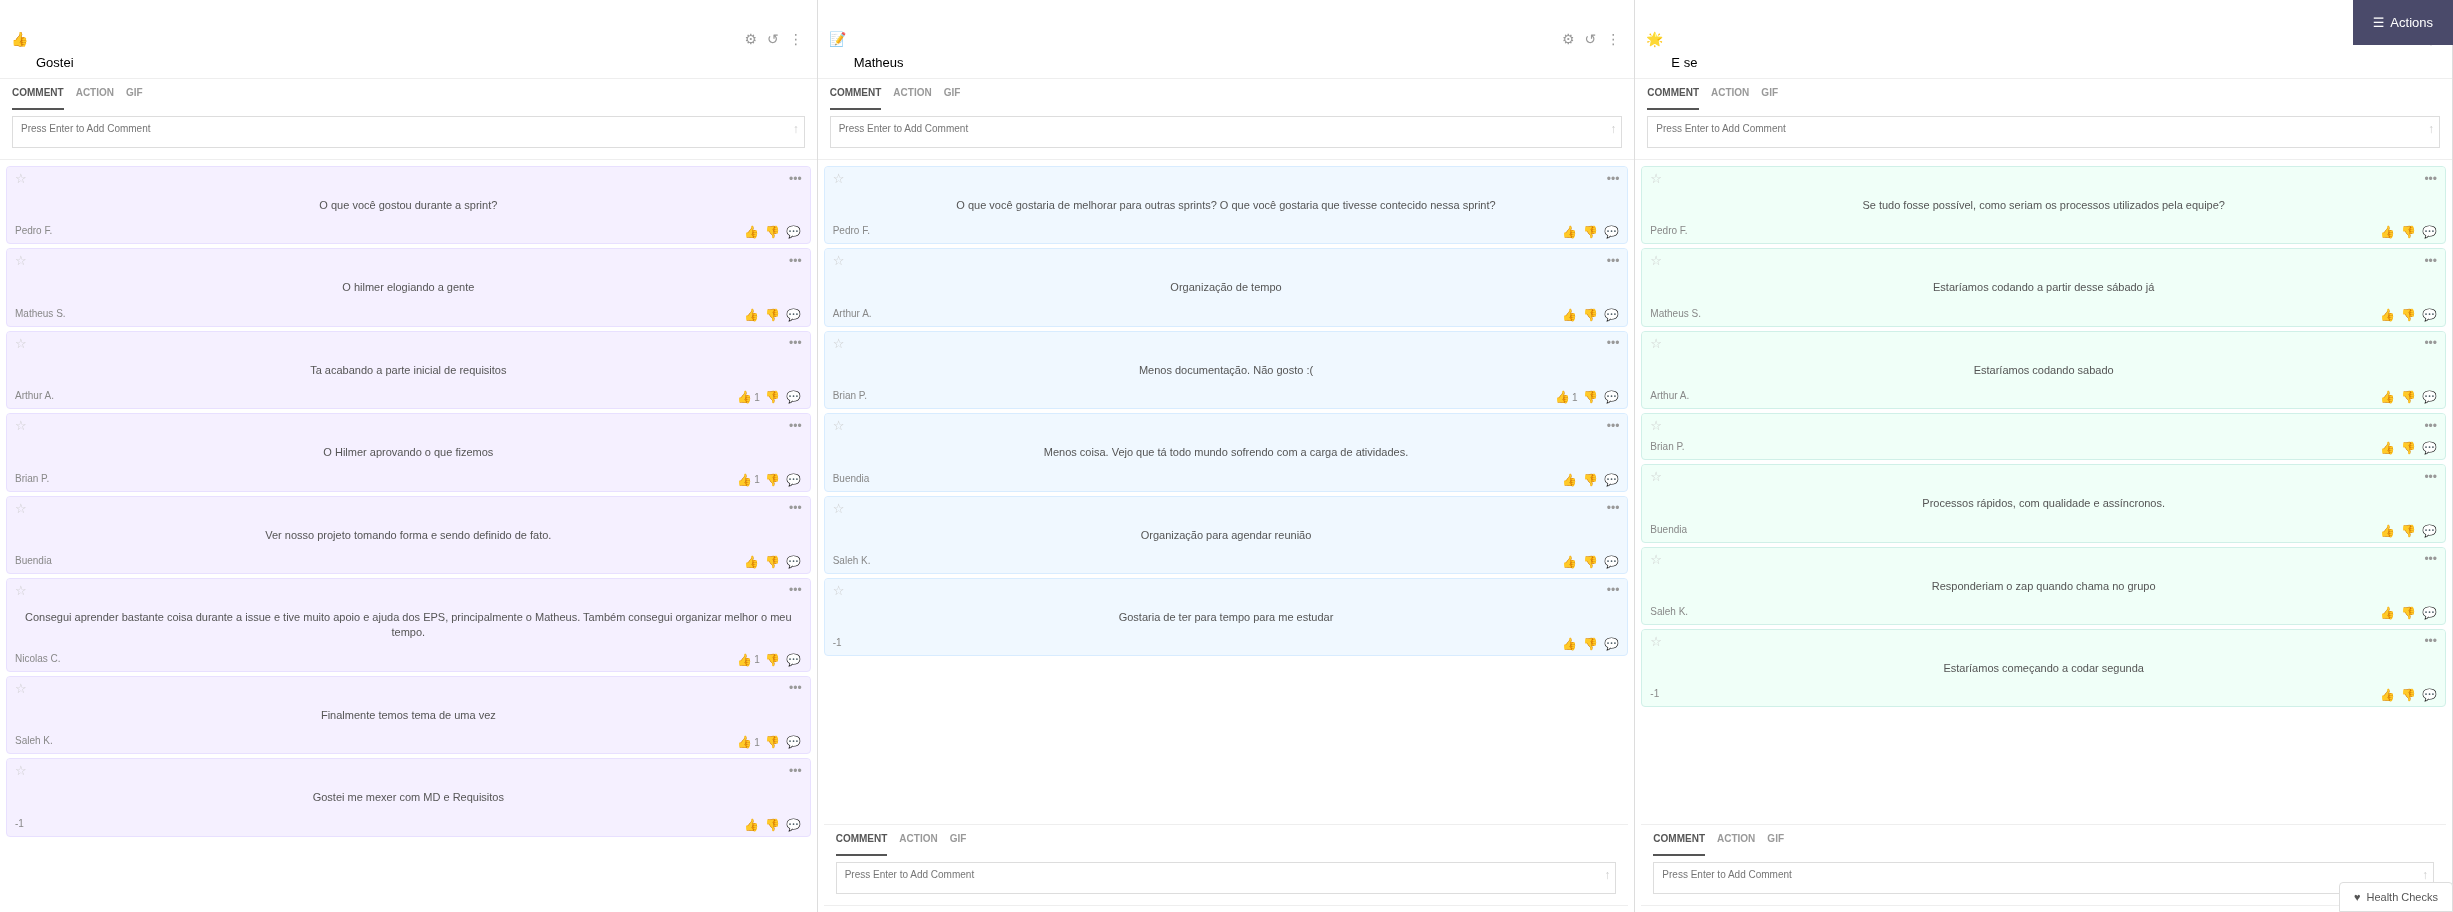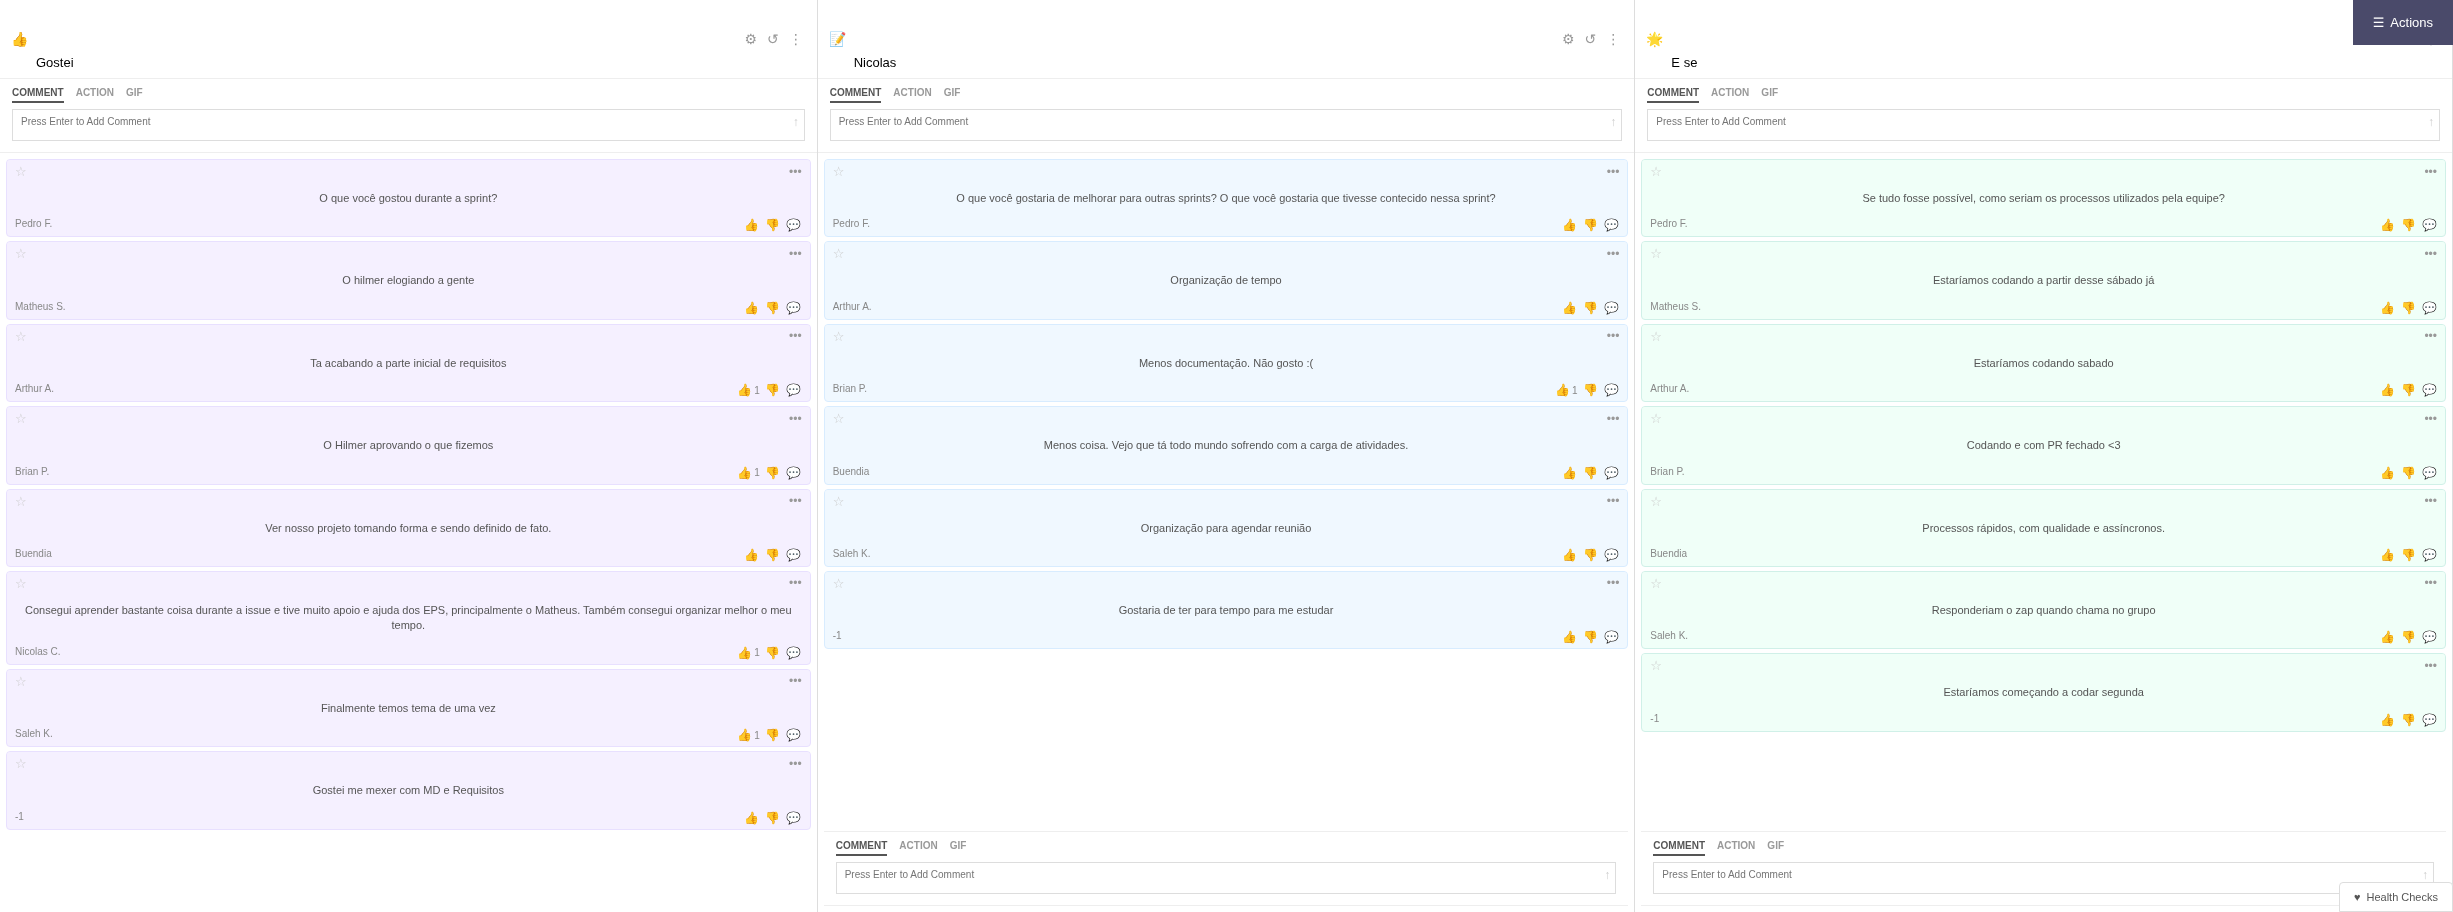--- a/index.html
+++ b/index.html
@@ -20,21 +20,21 @@
     .column-icon { width: 16px; height: 16px; display: flex; align-items: center; justify-content: center; font-size: 14px; }
 
     .column-header-right { display: flex; align-items: center; gap: 6px; }
 
     .header-icon-btn { cursor: pointer; color: #999; font-size: 14px; padding: 2px; }
 
     .comment-area { padding: 8px 12px; border-bottom: 1px solid #eee; }
 
     .comment-tabs { display: flex; gap: 12px; margin-bottom: 6px; }
 
-    .comment-tab { font-size: 10px; font-weight: 600; color: #999; cursor: pointer; padding-bottom: 3px; }
+    .comment-tab { font-size: 10px; font-weight: 600; color: #999; cursor: pointer; padding-bottom: 10px; }
     .comment-tab.active { color: #555; border-bottom: 2px solid #555; }
 
     .comment-input { width: 100%; border: 1px solid #ddd; border-radius: 0; padding: 6px 8px; font-size: 10px; color: #999; resize: none; height: 32px; font-family: inherit; }
 
     .comment-input-wrapper { position: relative; }
     .comment-input-icon { position: absolute; right: 6px; top: 6px; color: #ccc; font-size: 12px; }
 
     .cards-wrapper { flex: 1; overflow-y: auto; padding: 6px; display: flex; flex-direction: column; gap: 4px; }
 
     .card { border-radius: 4px; border: 1px solid #e0e0e0; overflow: hidden; }
@@ -238,21 +238,21 @@
             </div>
           </div>
         </div>
       </div>
     </div>
 
     <div class="column col-2">
       <div class="column-header">
         <div class="column-header-left">
           <span class="column-icon">📝</span>
-          <span class="column-title">Nicolas</span>
+          <span class="column-title">Matheus</span>
         </div>
         <div class="column-header-right">
           <span class="header-icon-btn">⚙</span>
           <span class="header-icon-btn">↺</span>
           <span class="header-icon-btn">⋮</span>
         </div>
       </div>
 
       <div class="comment-area">
         <div class="comment-tabs">
@@ -451,21 +451,20 @@
               <span class="card-action-btn">💬</span>
             </div>
           </div>
         </div>
 
         <div class="card">
           <div class="card-header">
             <span class="card-star">☆</span>
             <span class="card-menu">•••</span>
           </div>
-          <div class="card-body">Codando e com PR fechado &lt;3</div>
           <div class="card-footer">
             <span class="card-author">Brian P.</span>
             <div class="card-actions">
               <span class="card-action-btn">👍</span>
               <span class="card-action-btn">👎</span>
               <span class="card-action-btn">💬</span>
             </div>
           </div>
         </div>
 

